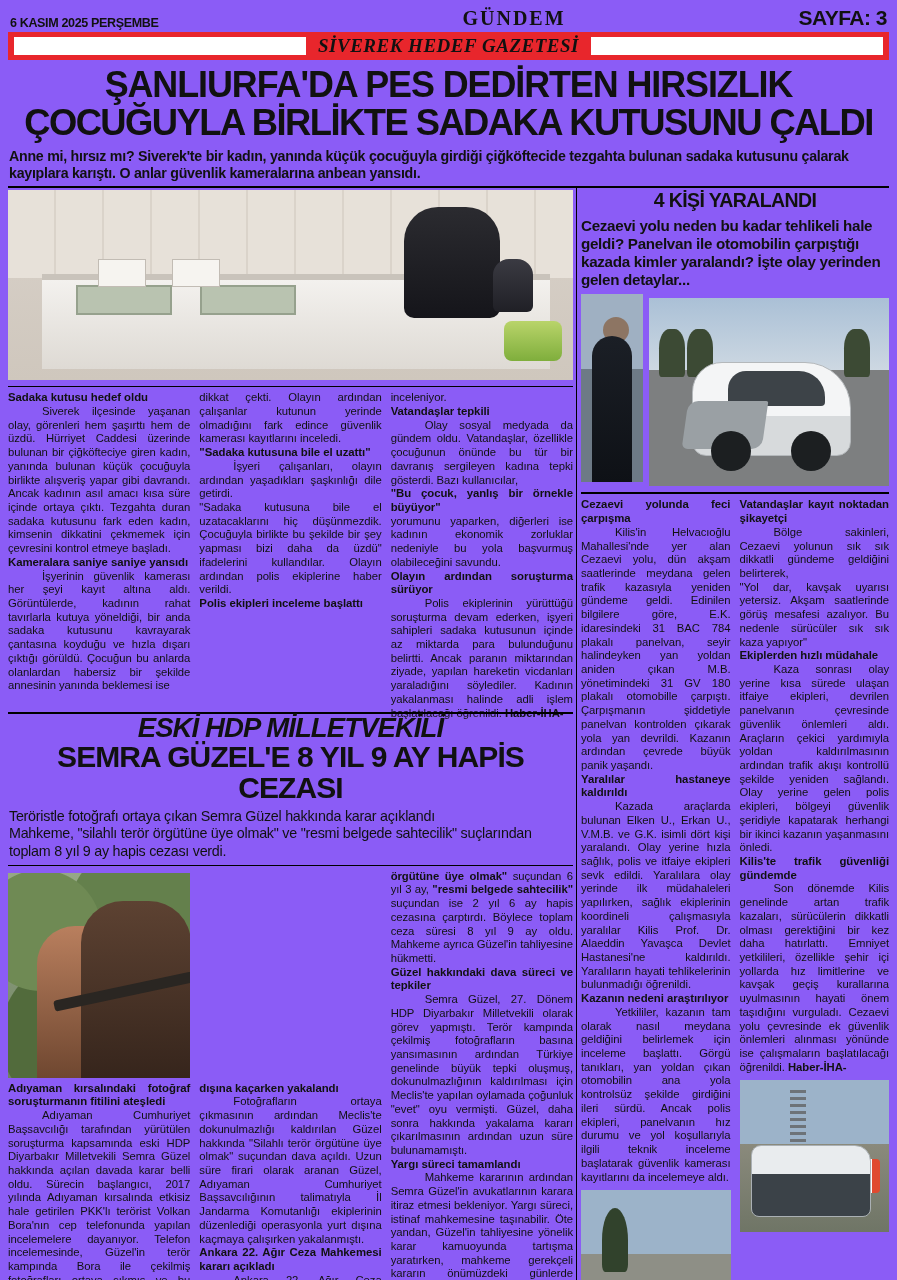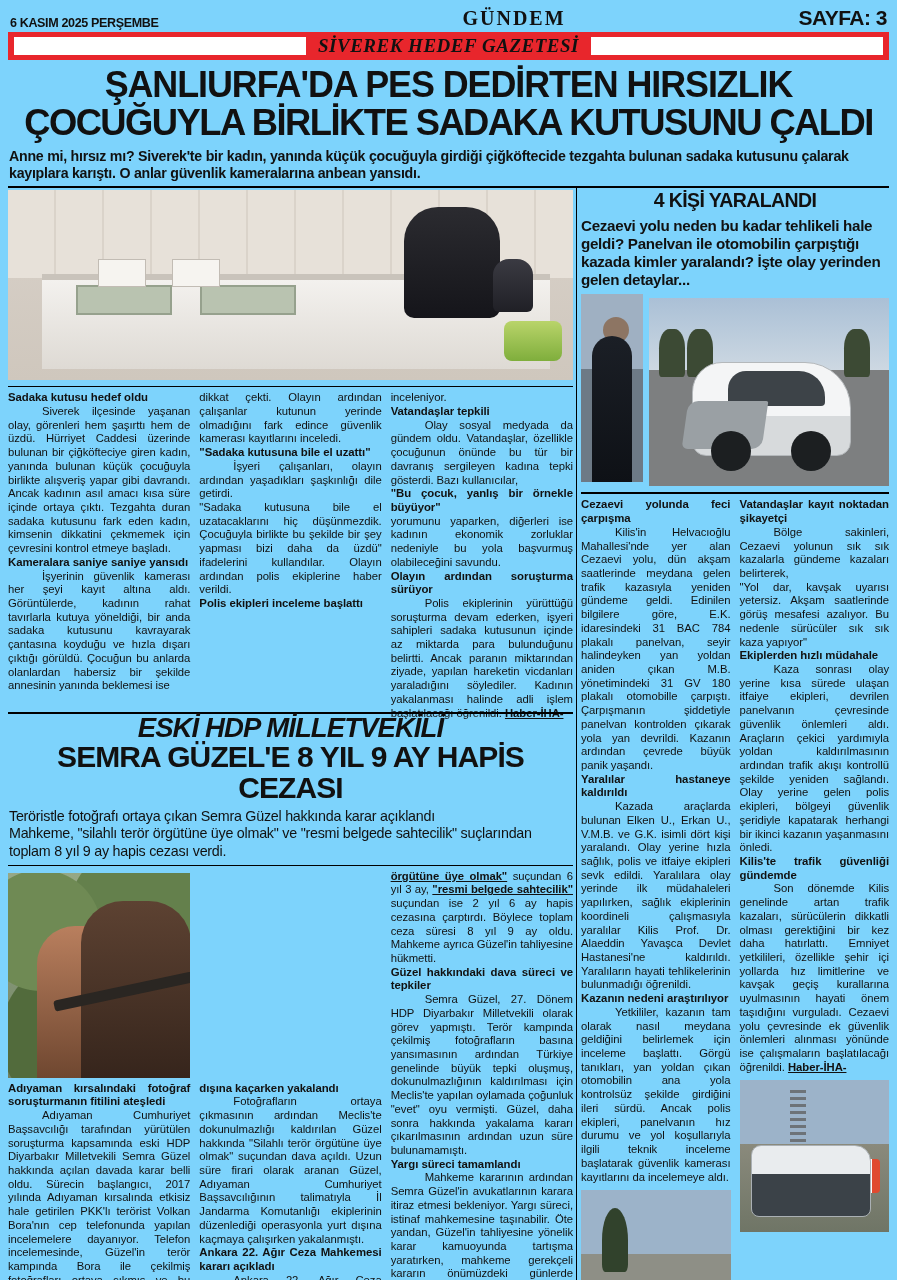--- a/index.html
+++ b/index.html
@@ -13,21 +13,21 @@
     font-family: "Liberation Sans", sans-serif;
     color: #111111;
     overflow: hidden;
   }
   .page {
     position: relative;
     width: 897px;
     height: 1280px;
     box-sizing: border-box;
     padding: 0 8px;
-    background: #7dd3fc;
+    background: #8b5cf6;
   }
 
   
   .masthead {
     display: flex;
     align-items: flex-end;
     justify-content: space-between;
     height: 30px;
     padding: 0 2px 2px 2px;
   }
@@ -264,21 +264,21 @@
     text-align: justify;
     letter-spacing: -0.05px;
   }
   .body-text p { margin: 0; }
   .body-text p.indent { text-indent: 34px; }
   .subhead {
     font-weight: bold;
     font-size: 11.4px;
     line-height: 1.2;
   }
-  .inline-bold { font-weight: bold; text-decoration: underline; }
+  .inline-bold { font-weight: bold; }
 
   
   .kilis-head {
     text-align: center;
     font-weight: bold;
     font-size: 19.5px;
     line-height: 1.04;
     letter-spacing: -0.6px;
     margin-top: 2px;
   }
@@ -417,21 +417,21 @@
 
           <div class="photo photo-van scene-van">
 
             <div class="cypress"></div>
 
           </div>
         </div>
 
         <div class="col body-text">
           <div class="subhead">Vatandaşlar kayıt noktadan şikayetçi</div>
-          <p class="indent">Bölge sakinleri, Cezaevi yolunun sık sık kazalarla gündeme kazaları belirterek,</p>
+          <p class="indent">Bölge sakinleri, Cezaevi yolunun sık sık dikkatli gündeme geldiğini belirterek,</p>
           <p>"Yol dar, kavşak uyarısı yetersiz. Akşam saatlerinde görüş mesafesi azalıyor. Bu nedenle sürücüler sık sık kaza yapıyor"</p>
           <div class="subhead">Ekiplerden hızlı müdahale</div>
           <p class="indent">Kaza sonrası olay yerine kısa sürede ulaşan itfaiye ekipleri, devrilen panelvanın çevresinde güvenlik önlemleri aldı. Araçların çekici yardımıyla yoldan kaldırılmasının ardından trafik akışı kontrollü şekilde yeniden sağlandı. Olay yerine gelen polis ekipleri, bölgeyi güvenlik şeridiyle kapatarak herhangi bir ikinci kazanın yaşanmasını önledi.</p>
           <div class="subhead">Kilis'te trafik güvenliği gündemde</div>
           <p class="indent"><span>Son dönemde Kilis genelinde artan trafik kazaları, sürücülerin dikkatli olması gerektiğini bir kez daha hatırlattı. Emniyet yetkilileri, özellikle şehir içi yollarda hız limitlerine ve kavşak geçiş kurallarına uyulmasının hayati önem taşıdığını vurguladı. Cezaevi yolu çevresinde ek güvenlik önlemleri alınması yönünde ise çalışmaların başlatılacağı öğrenildi.</span> <span class="inline-bold">Haber-İHA-</span></p>
 
           <div class="photo photo-van scene-van">
             <div class="field"></div>
             <div class="pylon"></div>
             <div class="ambulance"></div>

